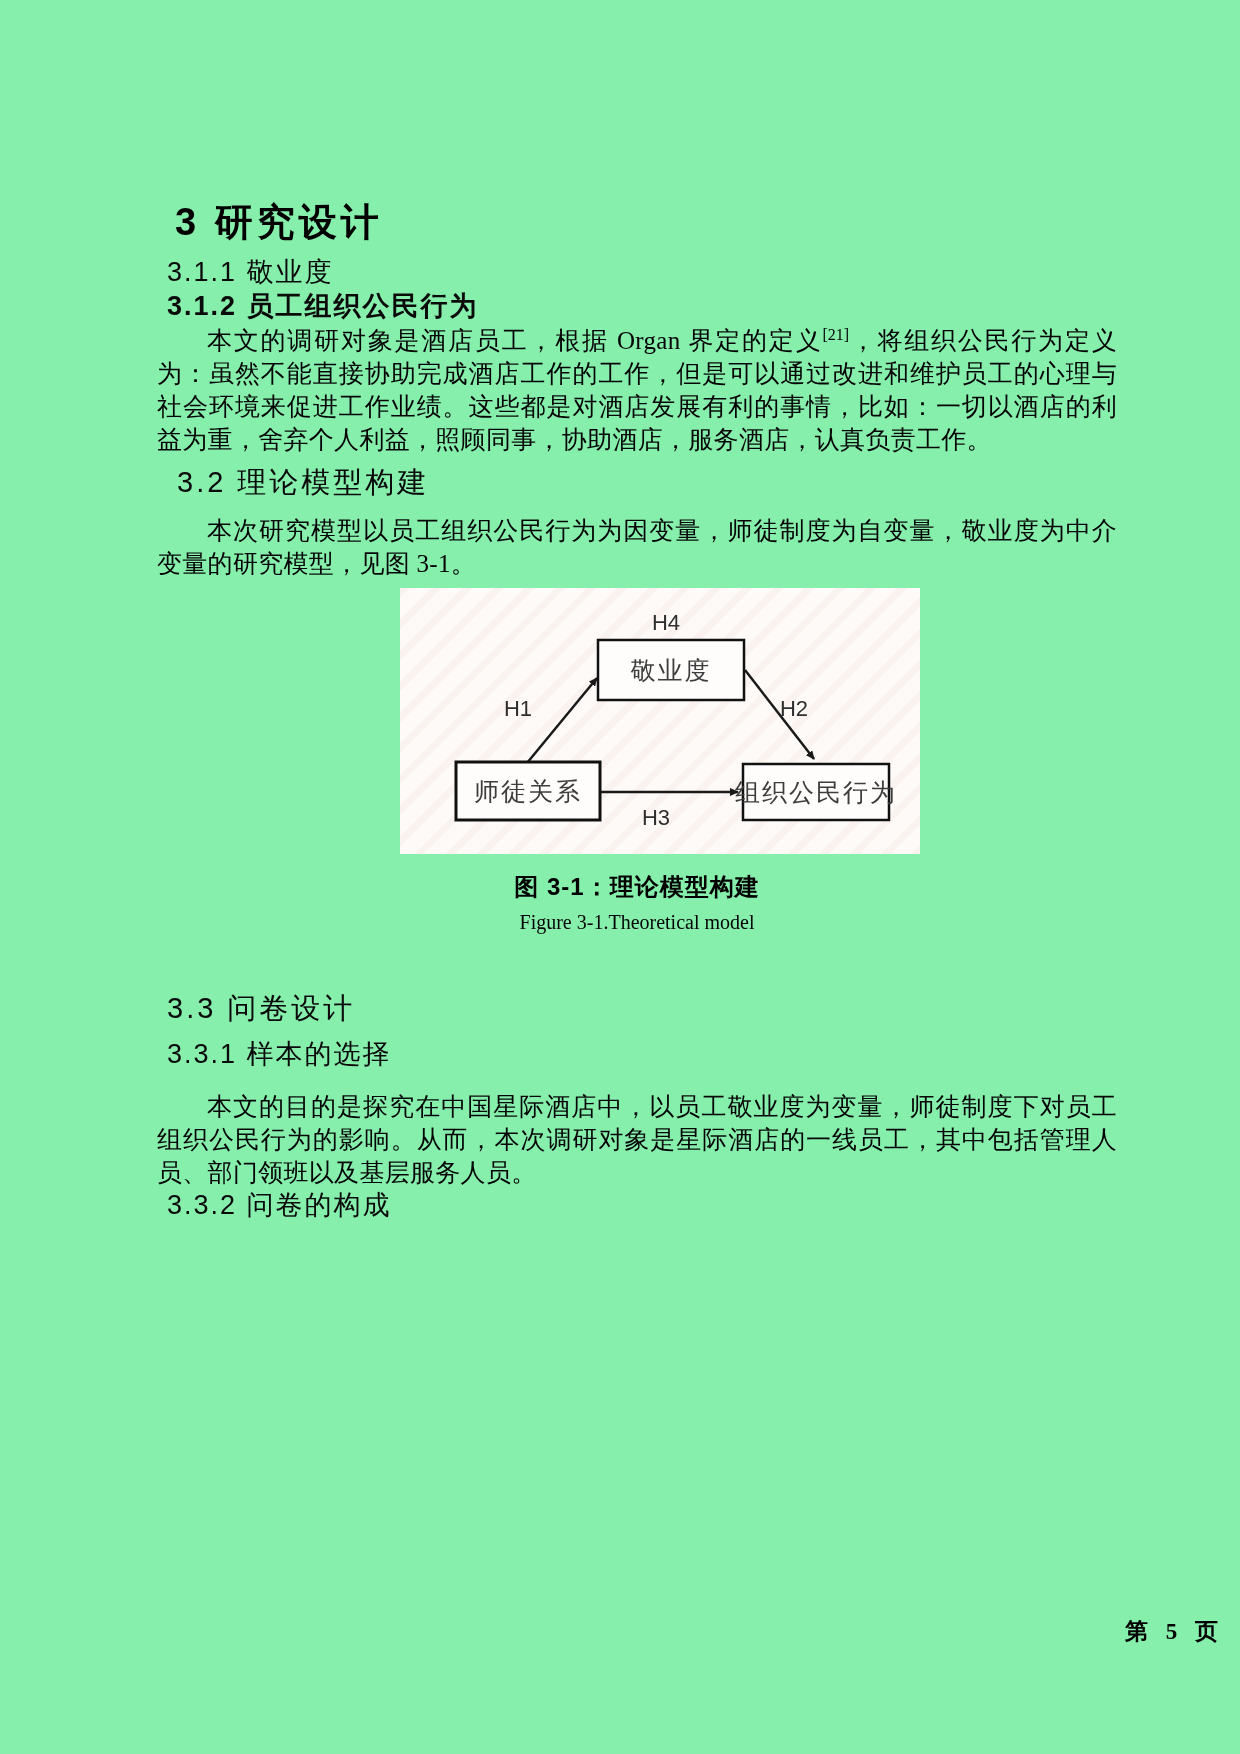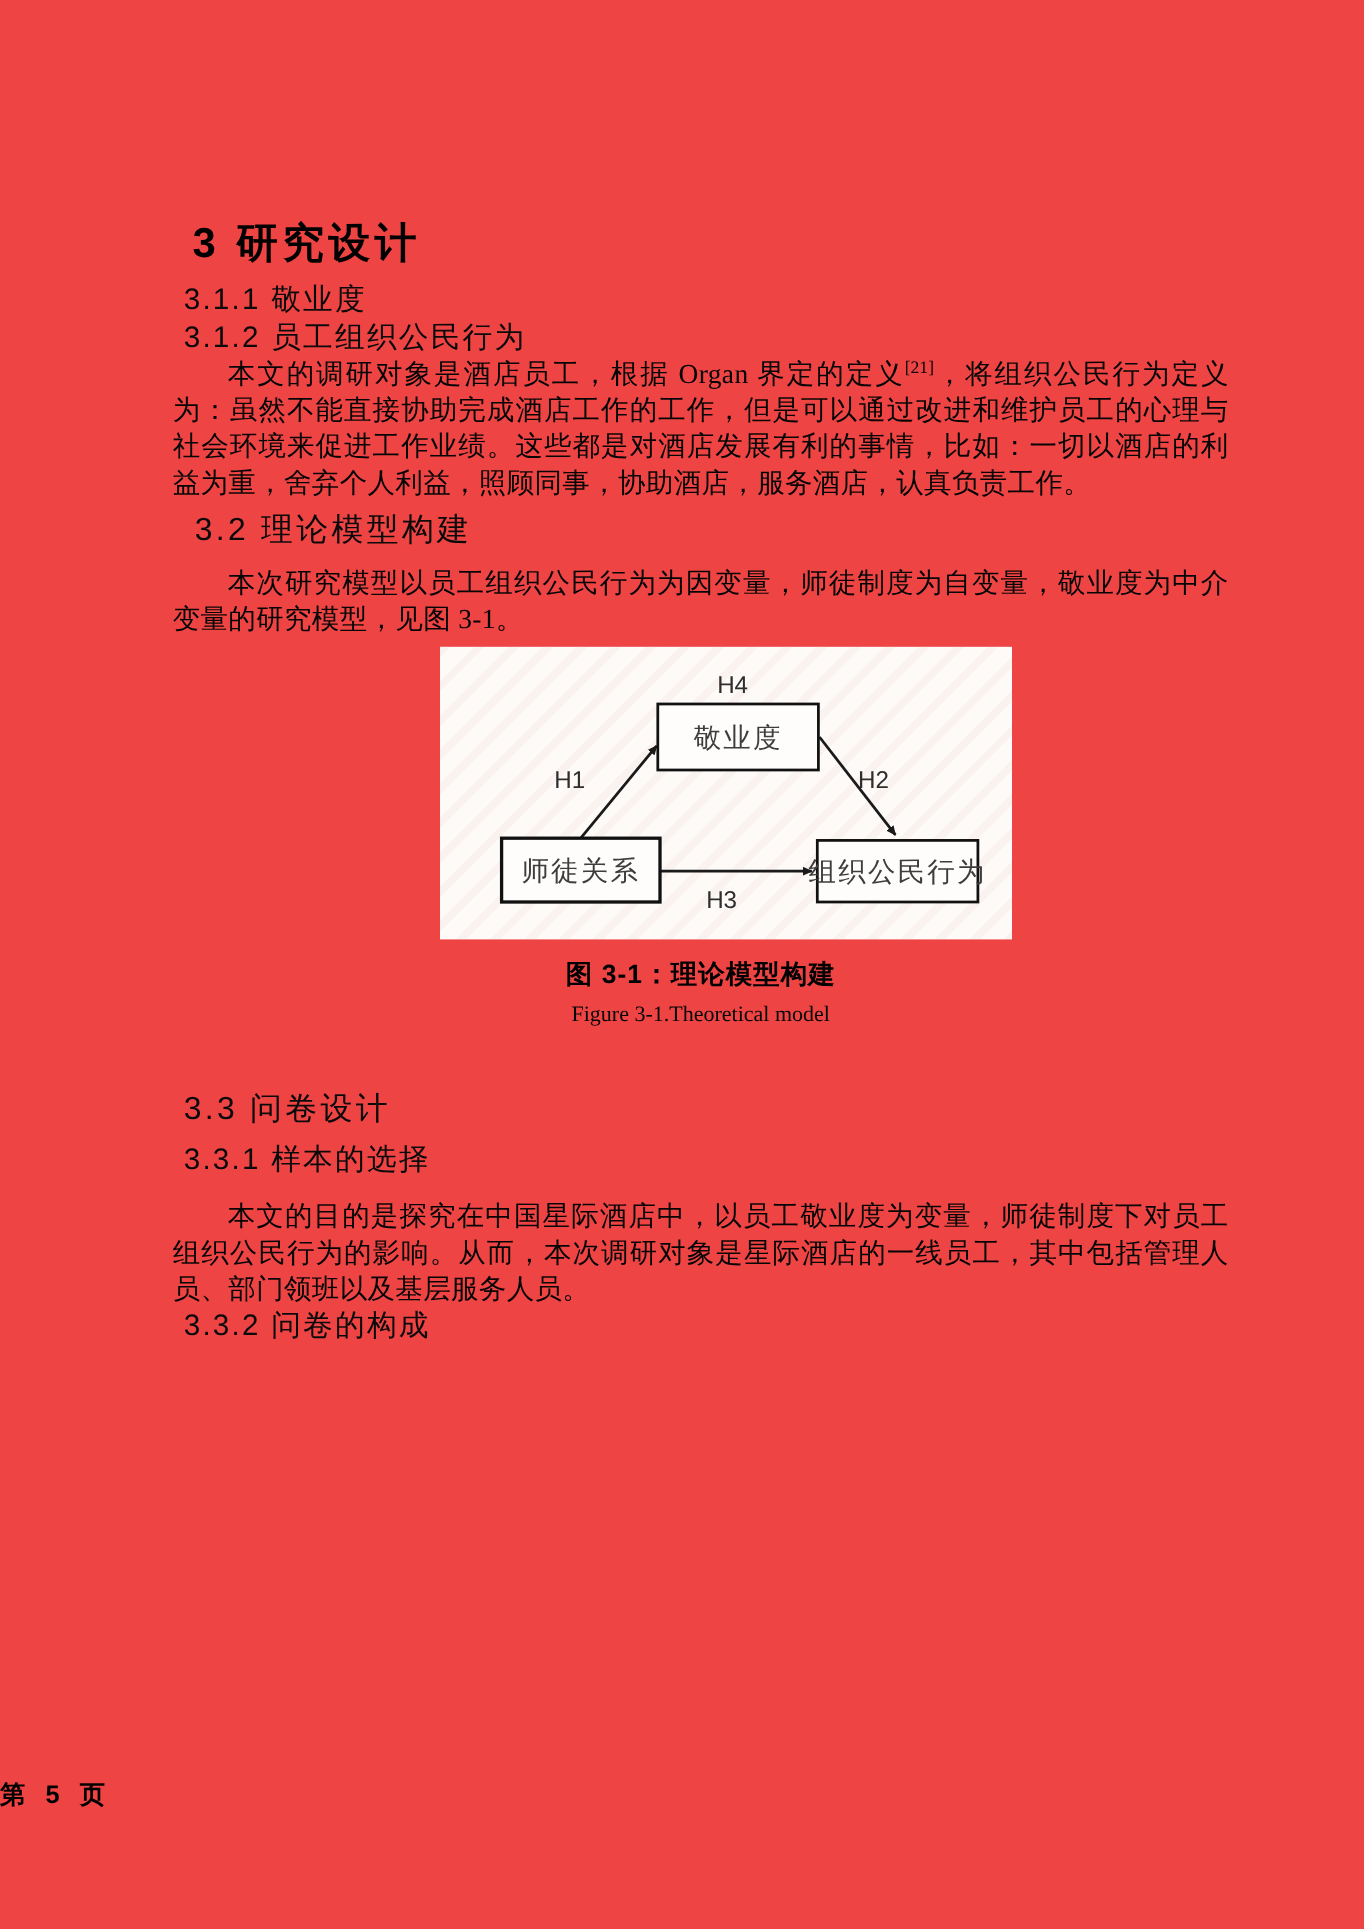--- a/index.html
+++ b/index.html
@@ -1,20 +1,20 @@
 <!DOCTYPE html>
 <html lang="zh"><head>
 <meta charset="utf-8">
 <style>
   html,body{margin:0;padding:0;background:#ffffff;}
   .page{
     position:relative;
     width:1240px;height:1754px;
     margin:0 auto;
-    background:#ef4444;
+    background:#86efac;
     color:#000;
     font-family:"Liberation Serif","DejaVu Serif",serif;
     overflow:hidden;
   }
   .content{
     position:absolute;
     left:157px;top:0;
     width:960px;
   }
   h1.chapter{
@@ -54,21 +54,21 @@
     color:#050505;
   }
   p.body sup{
     font-size:16px;
     line-height:0;
     vertical-align:super;
     letter-spacing:0;
   }
   h2.sec.s32{margin-top:8px;margin-left:20px;}
   p.body.p32{margin-top:14px;}
-  h3.subsec.s312{margin-top:2px;}
+  h3.subsec.s312{margin-top:2px;font-weight:bold;}
   p.body.p312{margin-top:2px;}
   h2.sec.s33{margin-top:54px;}
   p.body.p331{margin-top:20px;}
   h3.subsec.s332{margin-top:0px;}
   p.body.p332{margin-top:2px;}
 
   
   .figure-scan{
     position:relative;
     margin:8px 0 0 243px;
@@ -104,24 +104,24 @@
   .caption-en{
     margin:6px 0 0 0;
     text-align:center;
     font-family:"Liberation Serif","DejaVu Serif",serif;
     font-size:20px;
     line-height:28px;
     color:#050505;
   }
   .page-footer{
     position:absolute;
-    left:0;right:0;
+    left:0;right:16px;
     top:1616px;
-    text-align:left;
-    font-family:Liberation Sans, sans-serif;
+    text-align:right;
+    font-family:Liberation Serif, serif;
     font-weight:700;
     font-size:23px;
     letter-spacing:6px;
     color:#000;
   }
 </style>
 </head>
 <body>
 
 <div class="page">

